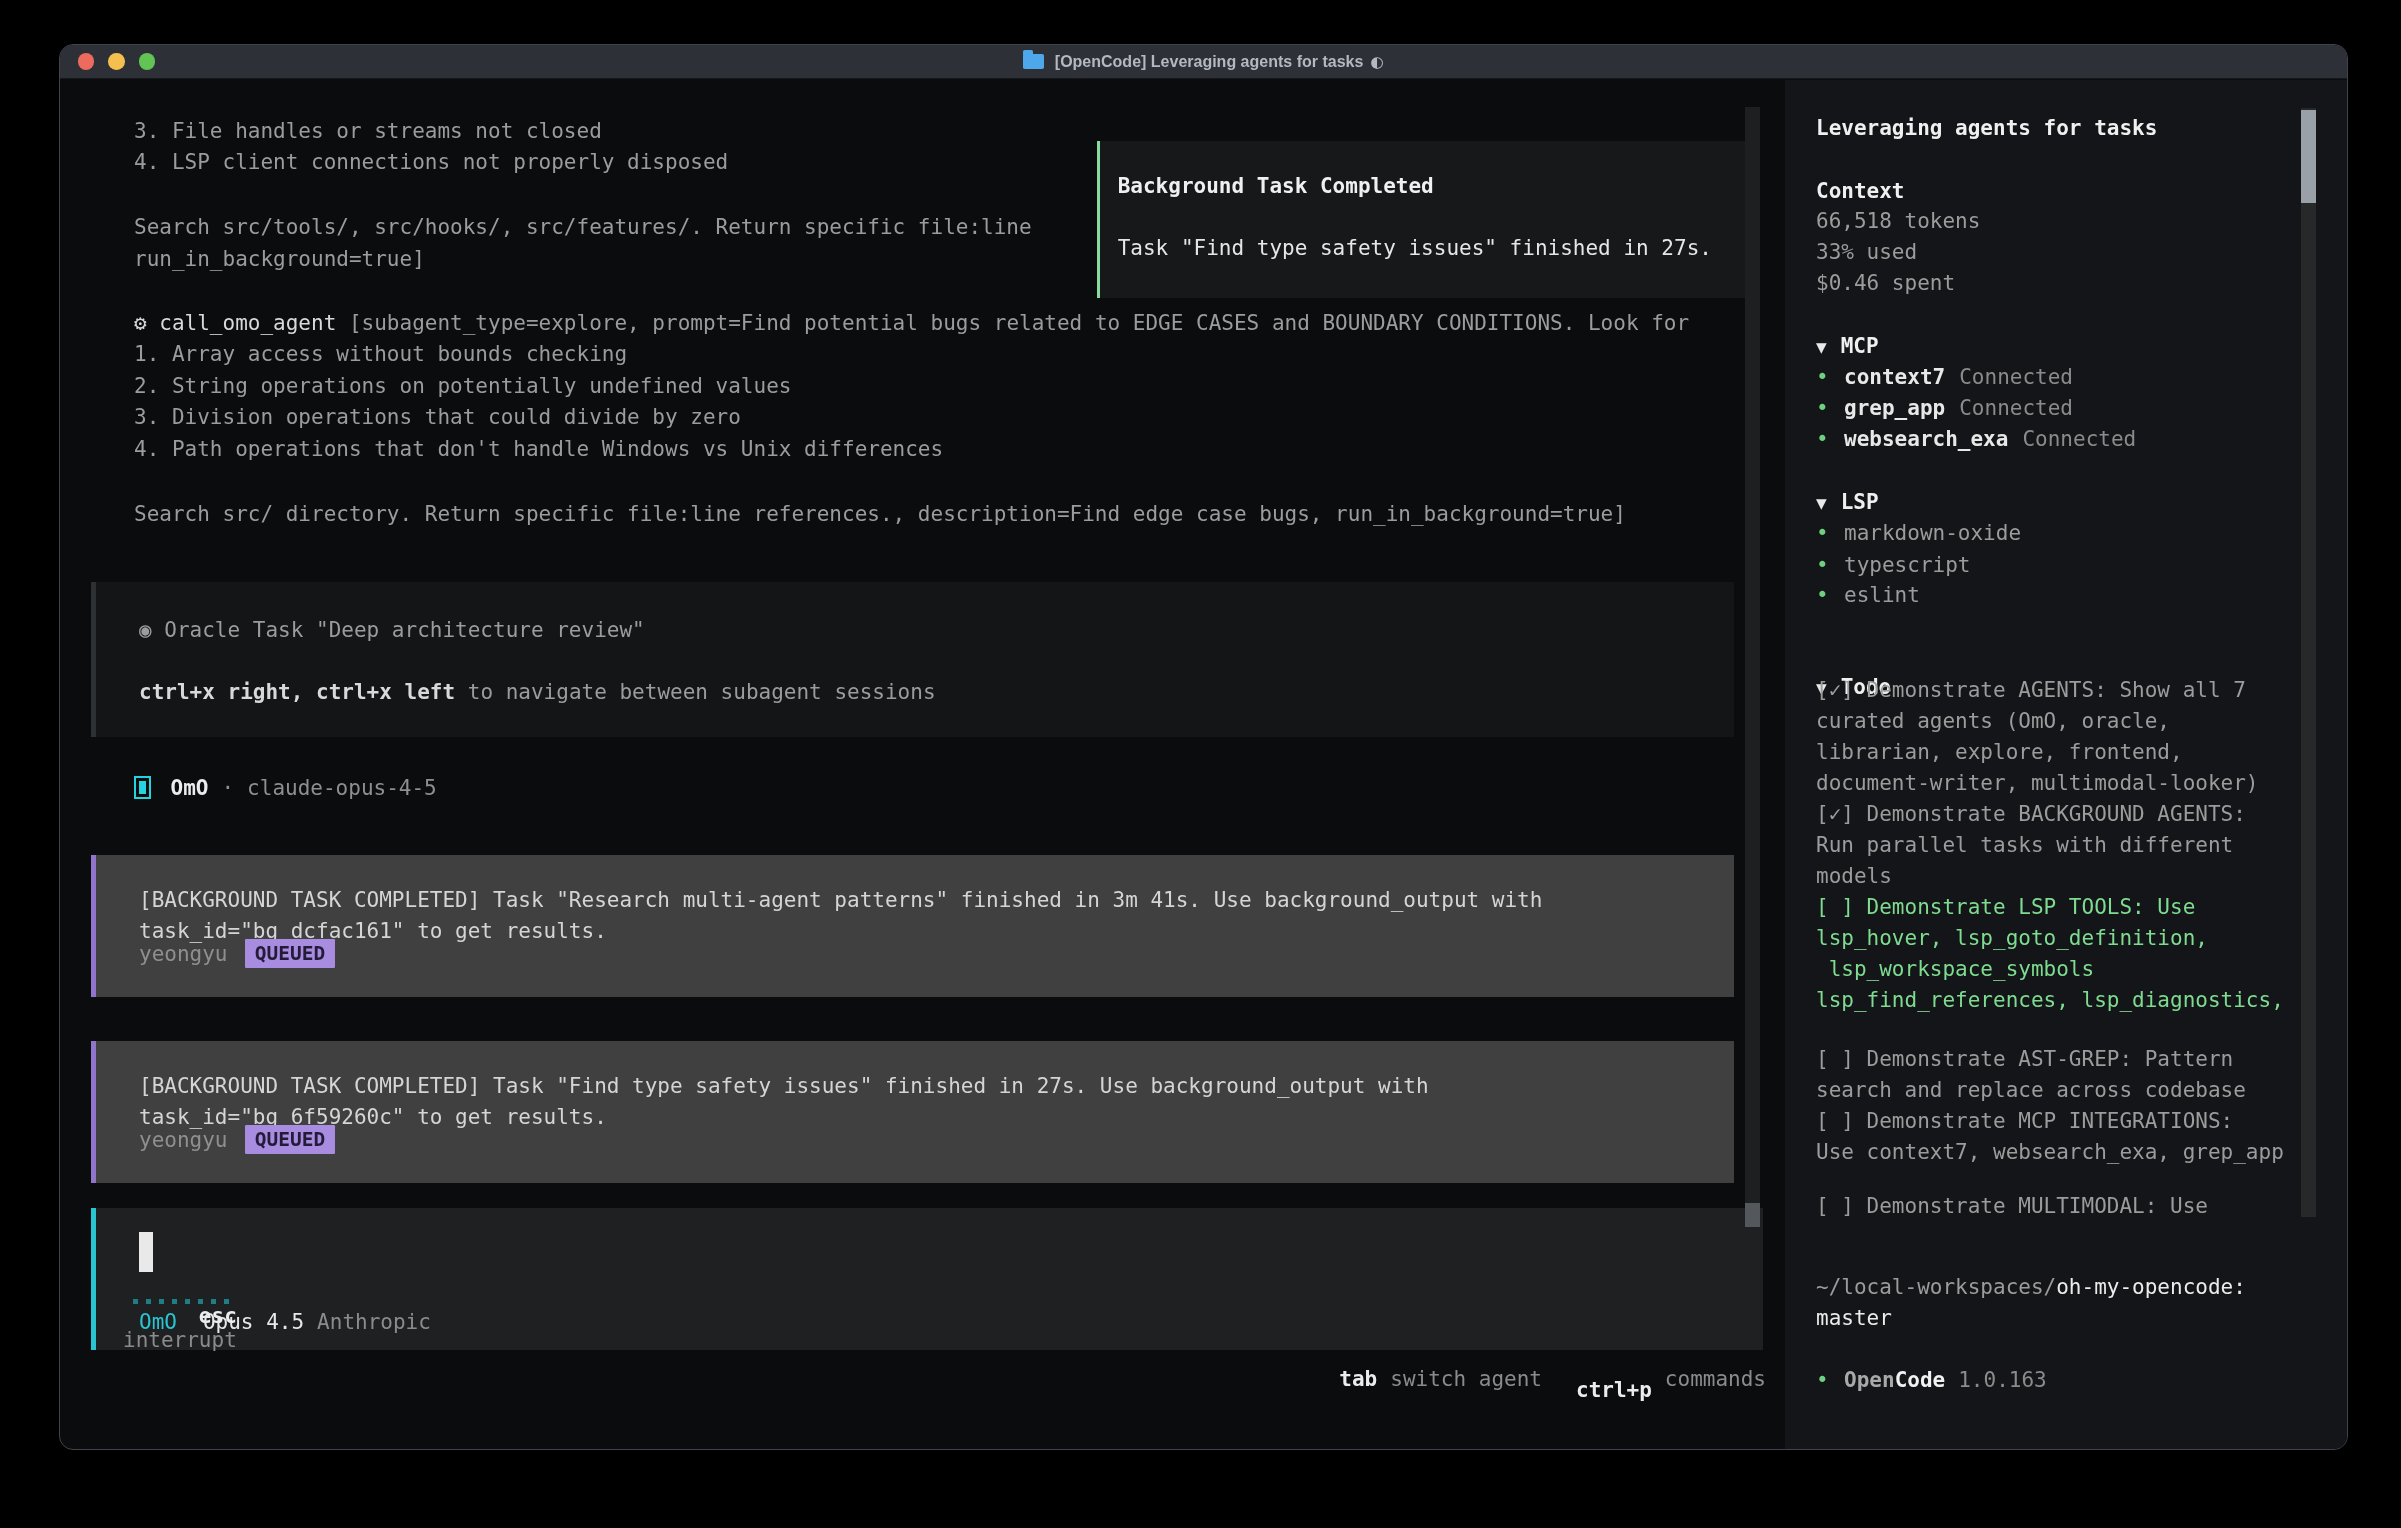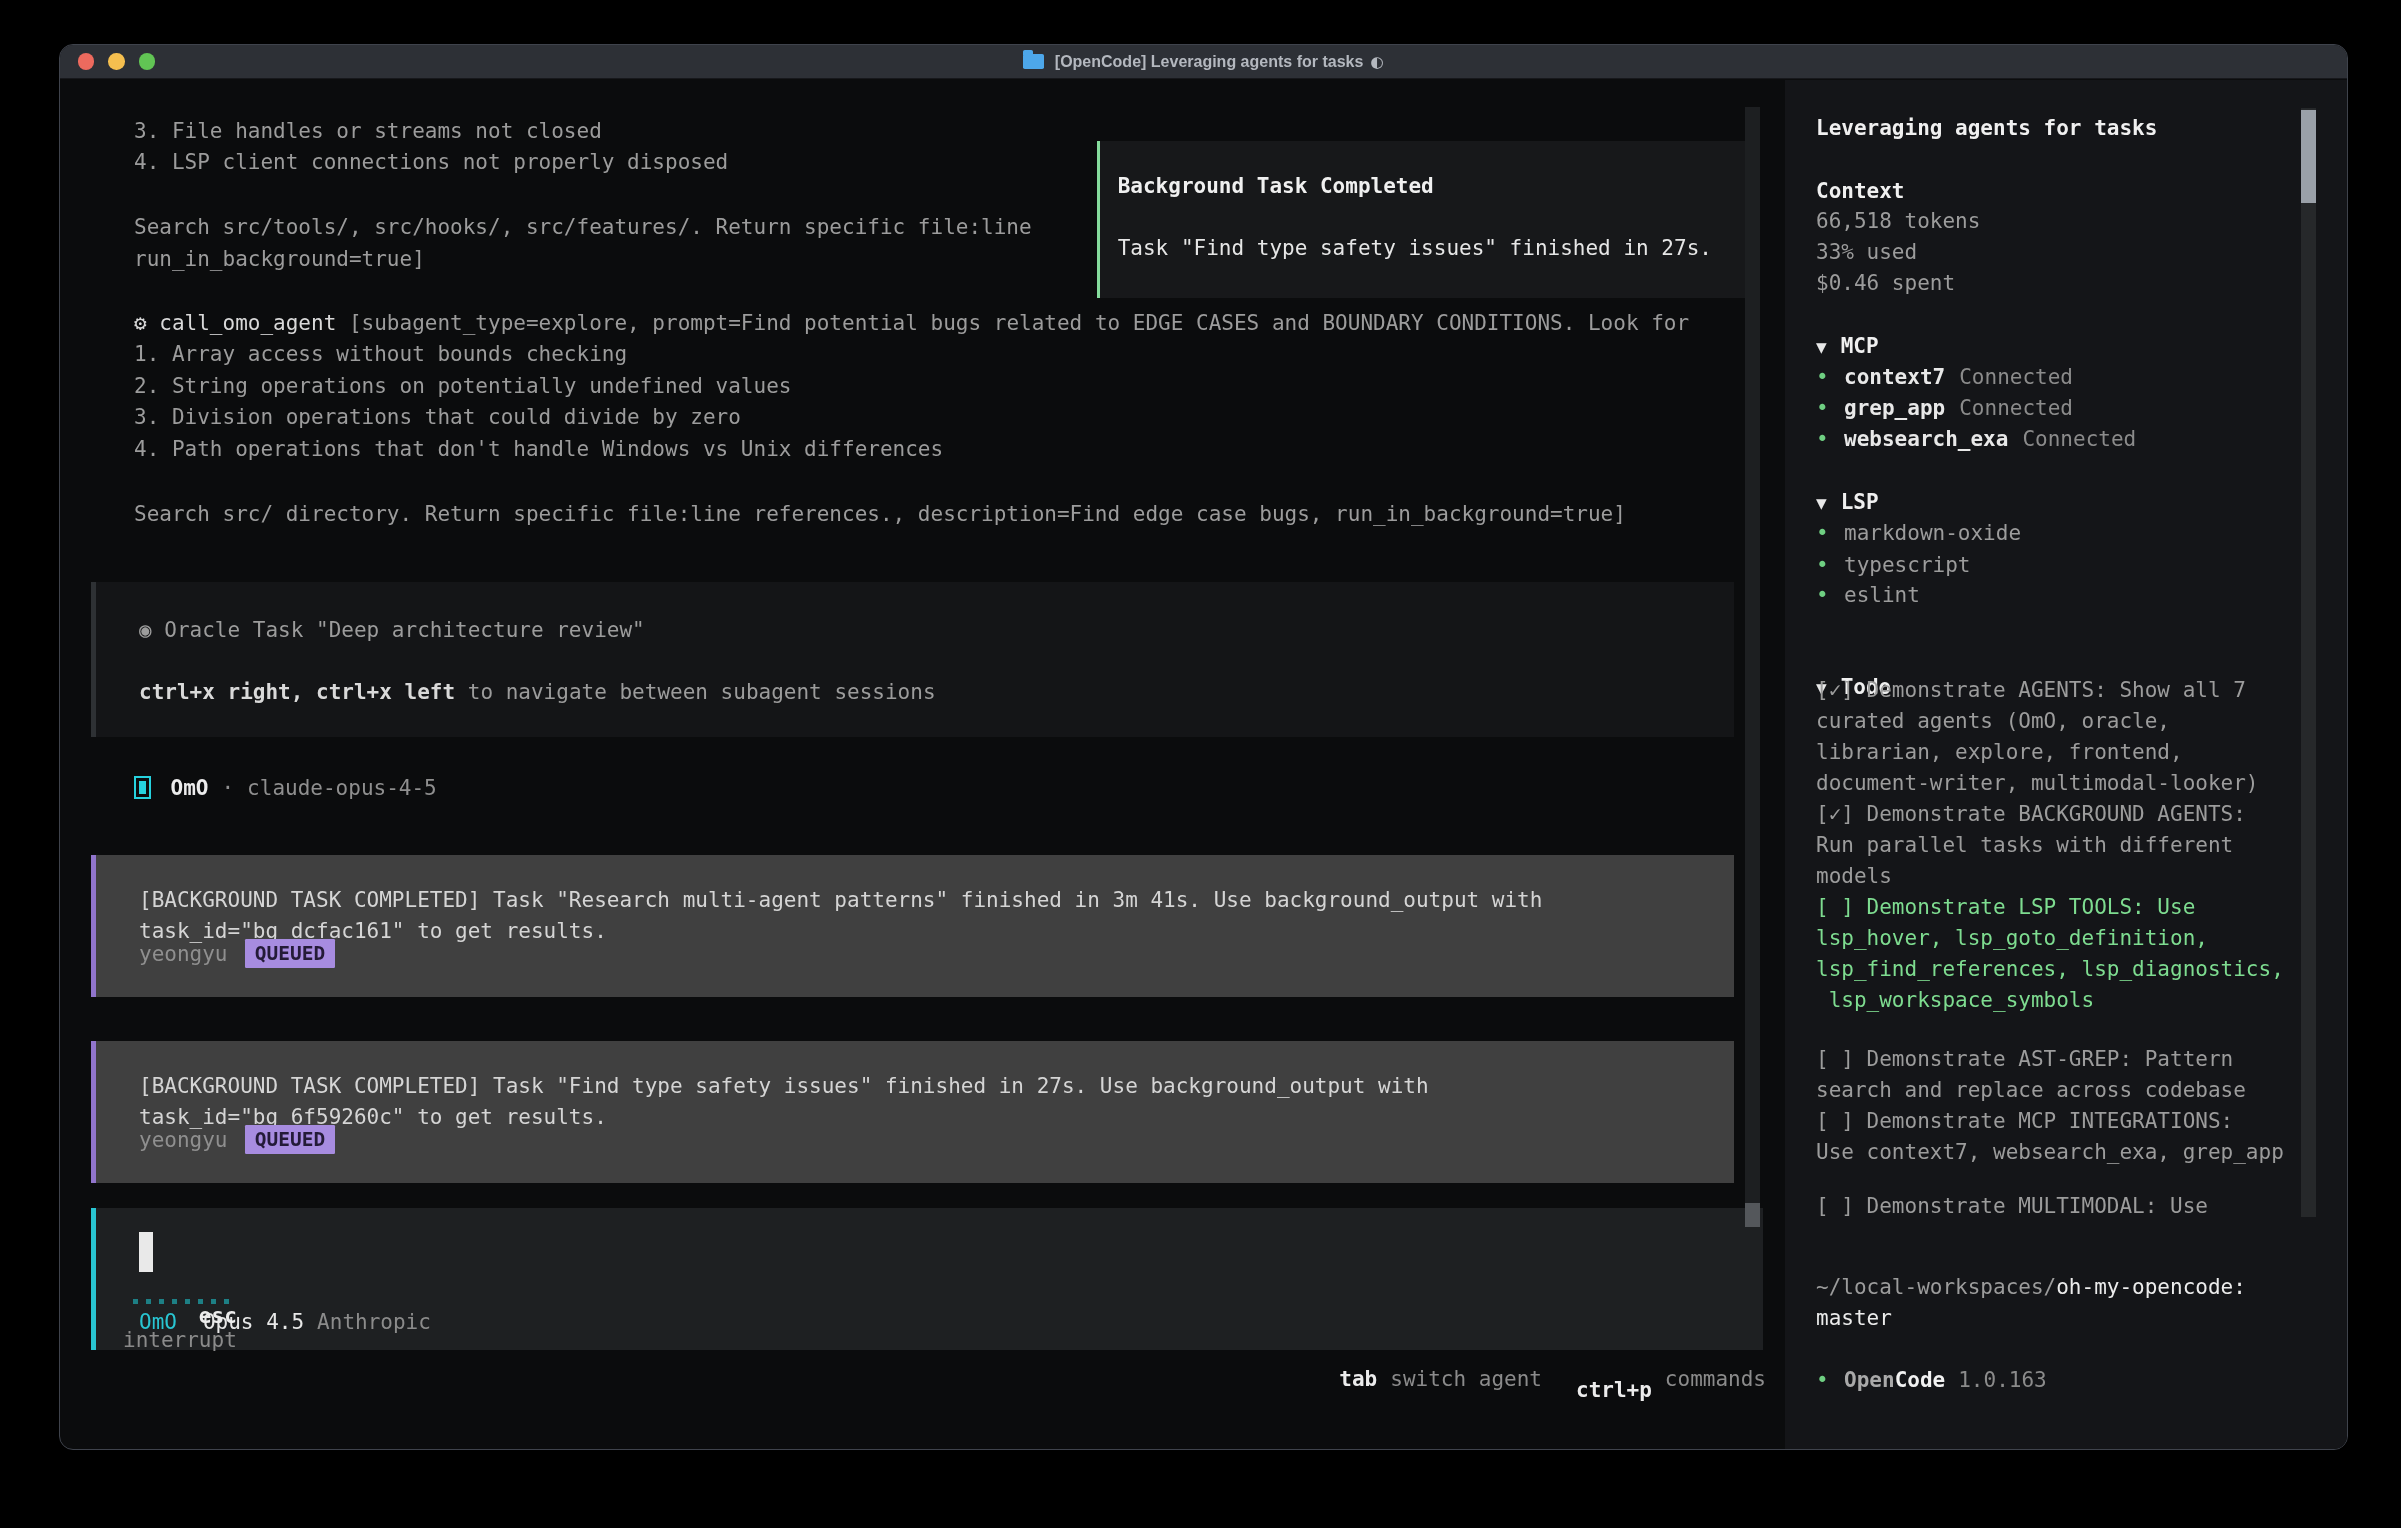--- a/index.html
+++ b/index.html
@@ -219,22 +219,22 @@
       <div class="todo">
         <div class="todo-line">[✓] Demonstrate AGENTS: Show all 7</div>
         <div class="todo-line">curated agents (OmO, oracle,</div>
         <div class="todo-line">librarian, explore, frontend,</div>
         <div class="todo-line">document-writer, multimodal-looker)</div>
         <div class="todo-line">[✓] Demonstrate BACKGROUND AGENTS:</div>
         <div class="todo-line">Run parallel tasks with different</div>
         <div class="todo-line">models</div>
         <div class="todo-line green">[ ] Demonstrate LSP TOOLS: Use</div>
         <div class="todo-line green">lsp_hover, lsp_goto_definition,</div>
+        <div class="todo-line green"> lsp_workspace_symbols</div>
         <div class="todo-line green">lsp_find_references, lsp_diagnostics,</div>
-        <div class="todo-line green"> lsp_workspace_symbols</div>
         <div class="todo-line gap1">[ ] Demonstrate AST-GREP: Pattern</div>
         <div class="todo-line">search and replace across codebase</div>
         <div class="todo-line">[ ] Demonstrate MCP INTEGRATIONS:</div>
         <div class="todo-line">Use context7, websearch_exa, grep_app</div>
         <div class="todo-line gap2">[ ] Demonstrate MULTIMODAL: Use</div>
       </div>
 
       <div class="sl" style="top:1192px"><span class="wpath-dim">~/local-workspaces/</span><span class="wpath-bold">oh-my-opencode:</span></div>
       <div class="sl wpath-bold" style="top:1223px">master</div>
 

